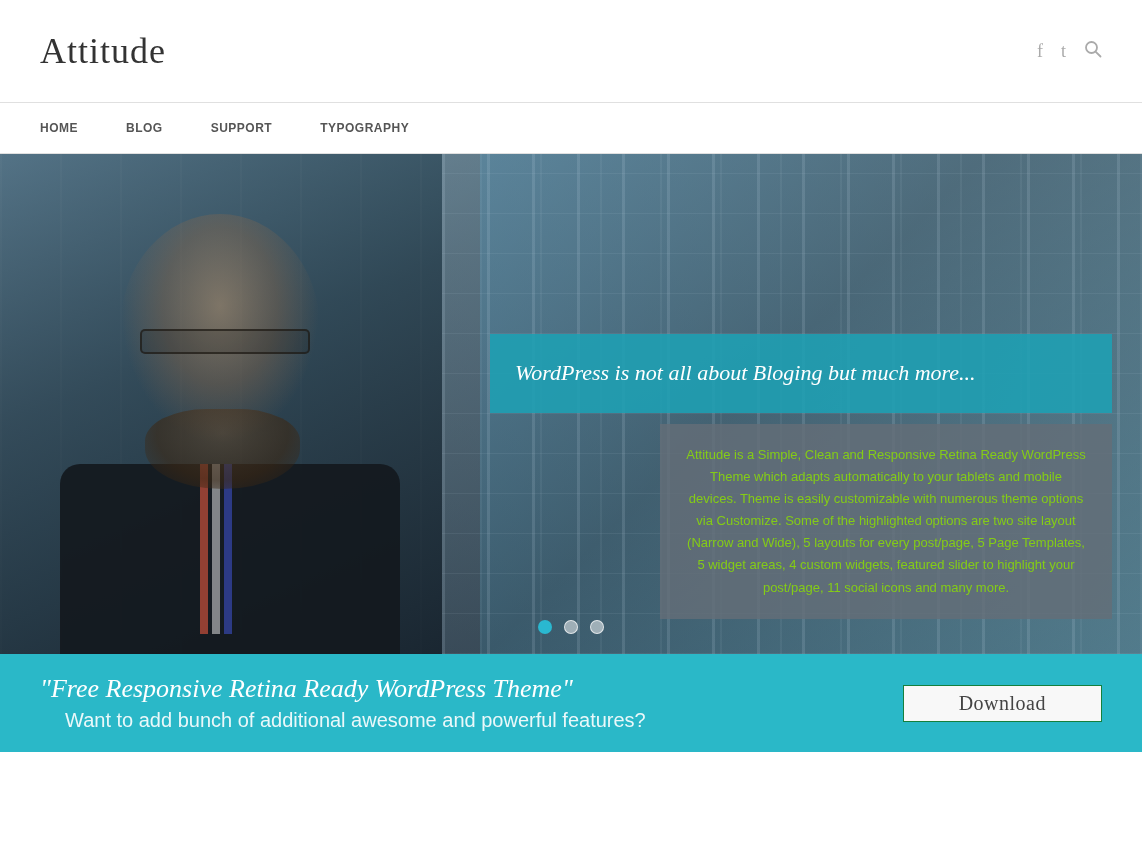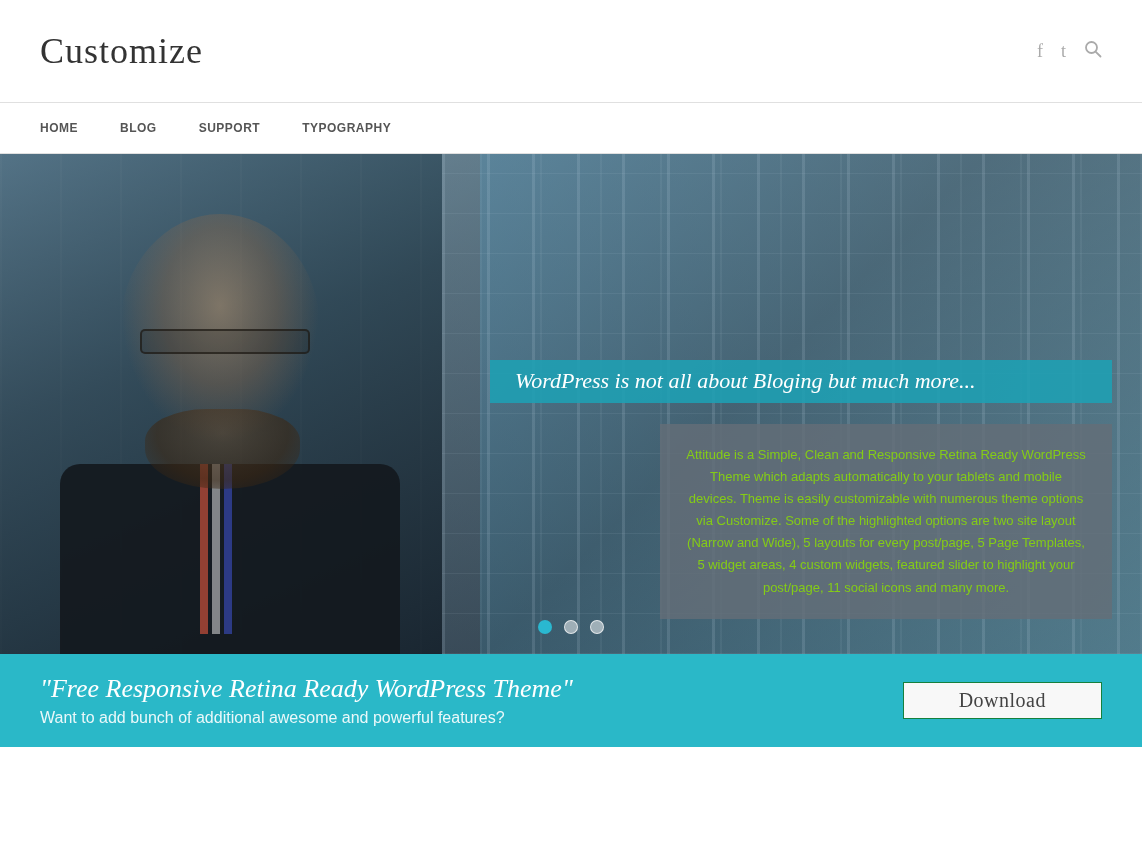--- a/index.html
+++ b/index.html
@@ -32,21 +32,21 @@
       cursor: pointer;
       text-decoration: none;
     }
 
     
     .nav {
       background: #fff;
       border-bottom: 1px solid #e0e0e0;
       padding: 0 40px;
       display: flex;
-      gap: 2px;
+      gap: 8px;
     }
     .nav-item {
       font-family: Arial, Helvetica, sans-serif;
       font-size: 12px;
       font-weight: 600;
       letter-spacing: 0.5px;
       color: #555;
       padding: 18px 20px;
       cursor: pointer;
       text-transform: uppercase;
@@ -80,25 +80,25 @@
         rgba(200,220,230,0.08) 0px,
         rgba(200,220,230,0.08) 2px,
         transparent 2px,
         transparent 60px
       );
     }
 
     
     .slide-title-box {
       position: absolute;
-      top: 206px;
+      top: 180px;
       left: 490px;
       right: 30px;
       background: rgba(30,160,180,0.88);
-      padding: 6px 25px;
+      padding: 24px 25px;
       color: #fff;
     }
     .slide-title-text {
       font-size: 22px;
       font-weight: 400;
       font-style: italic;
       line-height: 1.4;
       font-family: Georgia, serif;
       color: #fff;
     }
@@ -150,42 +150,43 @@
     .banner-text-group { flex: 1; }
     .banner-title {
       font-size: 26px;
       font-weight: 400;
       color: #fff;
       font-family: Georgia, serif;
       font-style: italic;
       margin-bottom: 5px;
     }
     .banner-subtitle {
-      font-size: 16px;
+      font-size: 20px;
       color: rgba(255,255,255,0.9);
       font-family: Arial, sans-serif;
+      margin-left: 25px;
     }
     .download-btn {
       background: #f8f8f8;
       border: 1px solid #15803d;
       color: #444;
       font-size: 20px;
       font-family: Georgia, serif;
       padding: 6px 55px;
       cursor: pointer;
       letter-spacing: 0.5px;
       font-weight: 400;
       white-space: nowrap;
     }
   </style>
 </head>
 <body>
 
 <header class="header">
-  <h1 class="site-title">Customize</h1>
+  <h1 class="site-title">Attitude</h1>
   <div class="header-icons">
     <a class="header-icon" href="#">f</a>
     <a class="header-icon" href="#">t</a>
     <a class="header-icon" href="#">
       <svg width="18" height="18" viewBox="0 0 18 18" fill="none" xmlns="http://www.w3.org/2000/svg">
         <circle cx="7.5" cy="7.5" r="5.5" stroke="#aaa" stroke-width="1.8"></circle>
         <line x1="11.8" y1="11.8" x2="16.5" y2="16.5" stroke="#aaa" stroke-width="1.8" stroke-linecap="round"></line>
       </svg>
     </a>
   </div>

